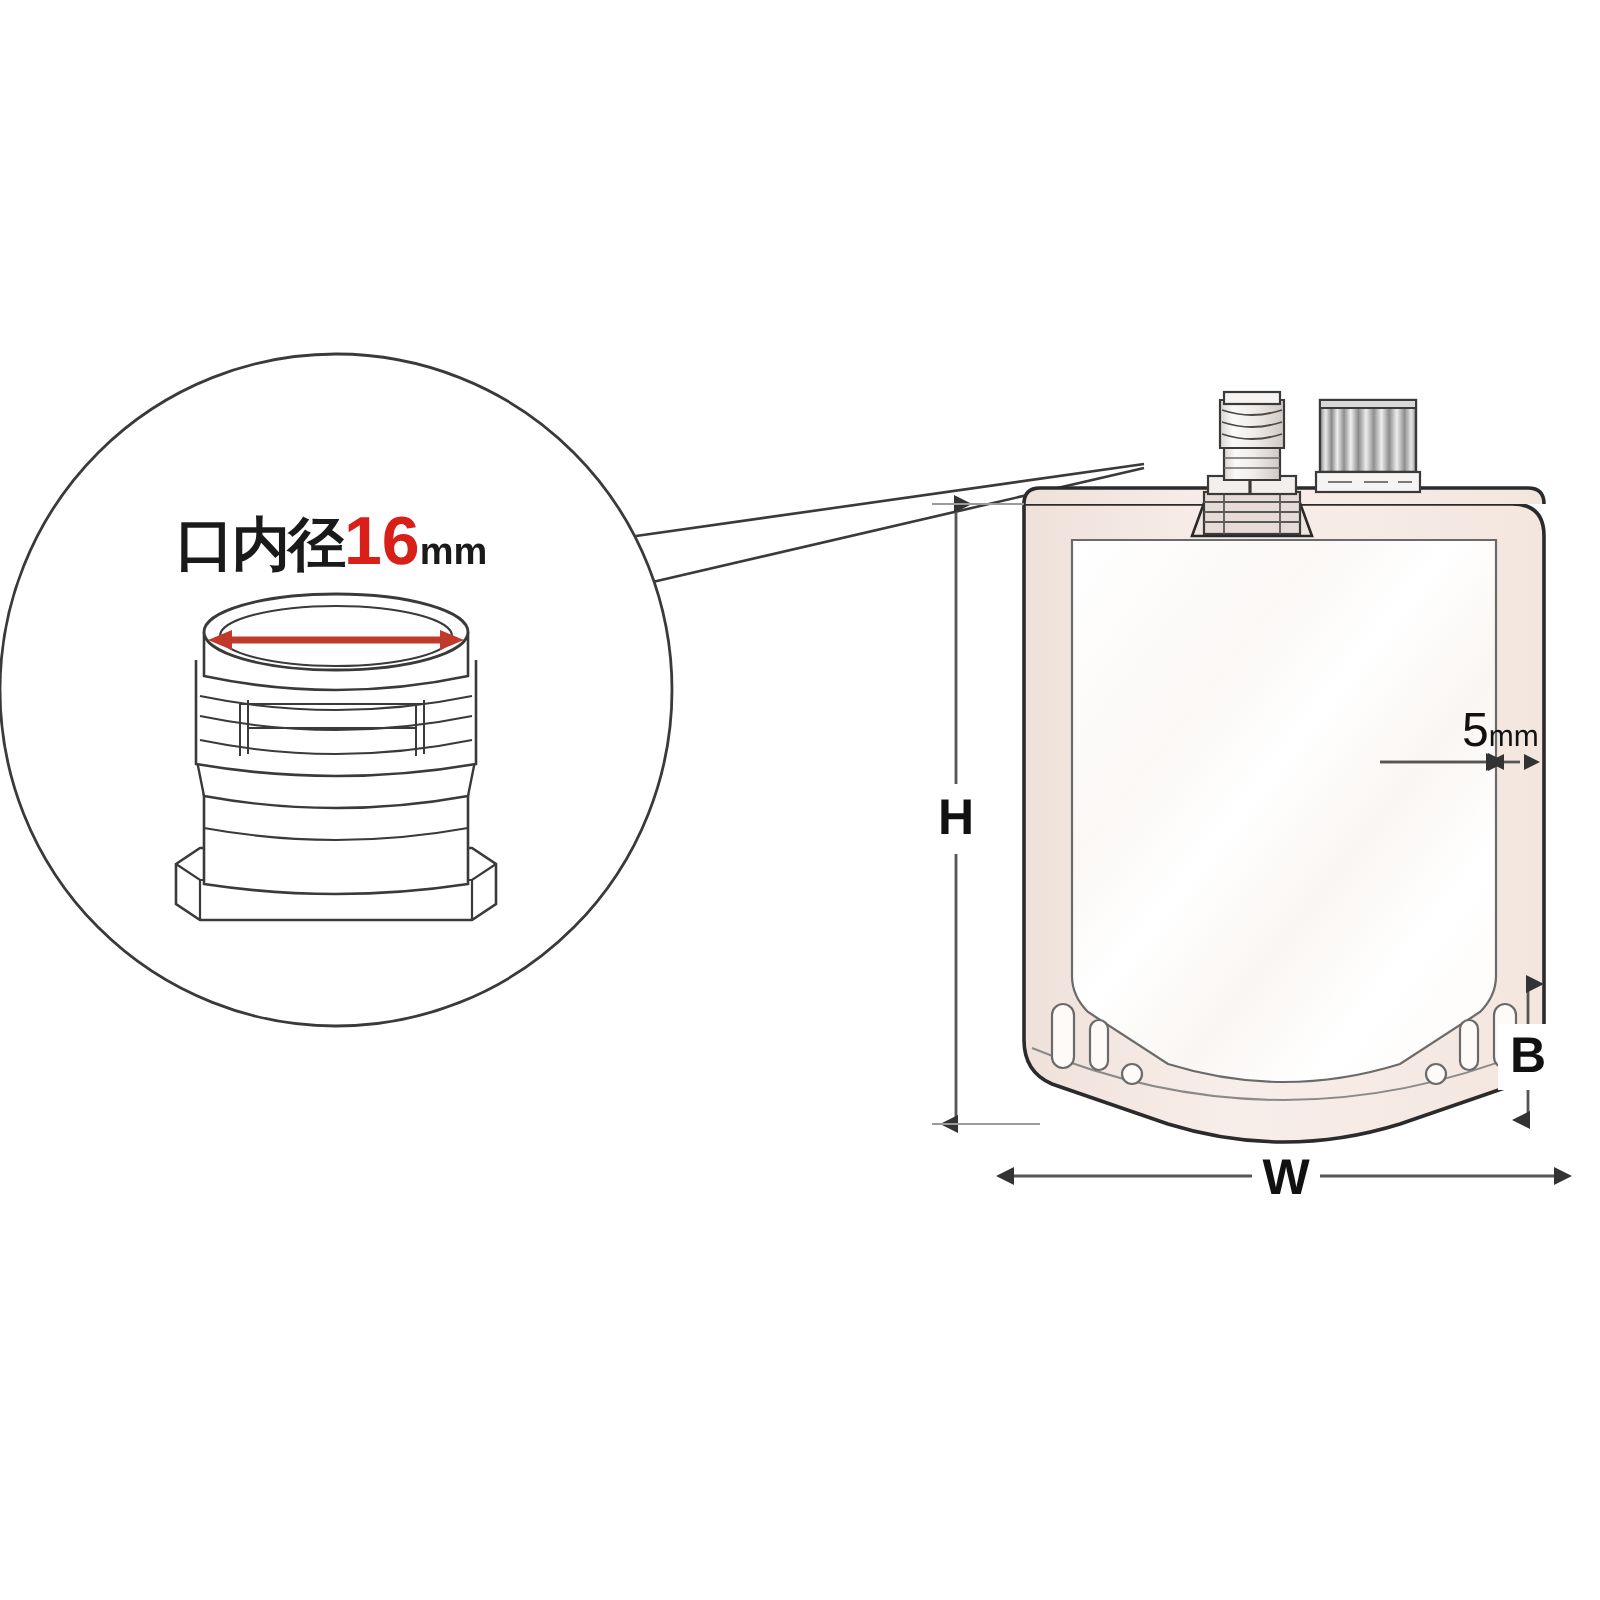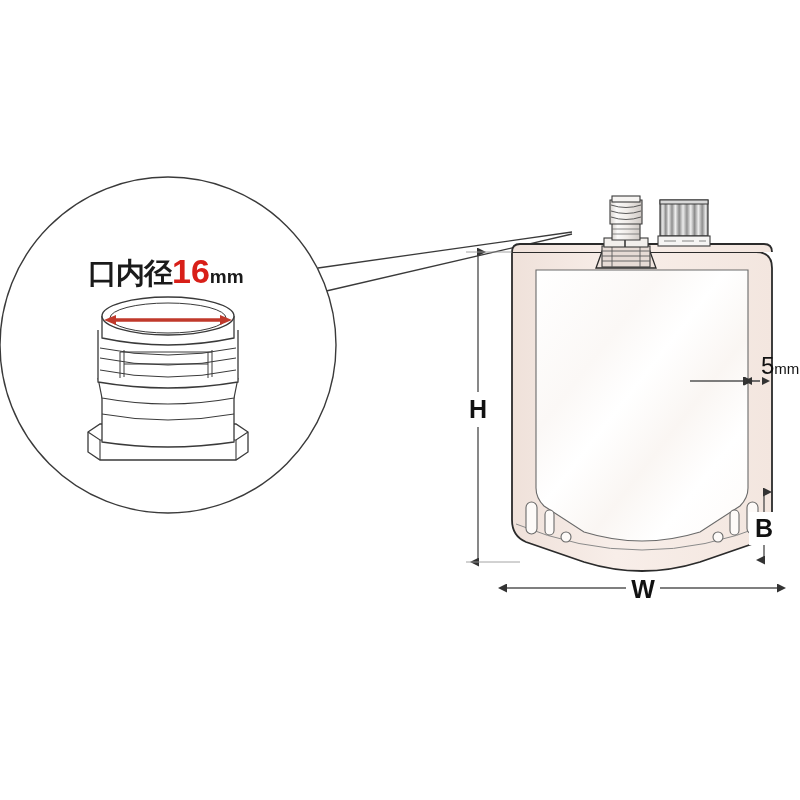--- a/index.html
+++ b/index.html
@@ -227,17 +227,17 @@
   </div>
 
   <div style="position: absolute; left: 462px; top: 392px; width: 32px; text-align: center; background: rgb(255, 255, 255); padding: 3px 0px; font-size: 25px; color: rgb(17, 17, 17);" class="txt-dim">H</div>
 
   <div style="position:absolute; left:626px; top:575px; width:34px; text-align:center;
               background:#ffffff; font-size:25px; color:#111;" class="txt-dim">W</div>
 
   <div style="position:absolute; left:749px; top:512px; width:30px; text-align:center;
               background:#ffffff; padding:2px 0; font-size:25px; color:#111;" class="txt-dim">B</div>
 
-  <div style="position:absolute; left:761px; top:352px; white-space:nowrap;">
+  <div style="position:absolute; left:731px; top:352px; white-space:nowrap;">
     <span style="font-size:24px; color:#111; font-family:'Liberation Sans',sans-serif;">5</span><span style="font-size:15px; color:#111; font-family:'Liberation Sans',sans-serif;">mm</span>
   </div>
 
 </div>
 
 </body></html>

